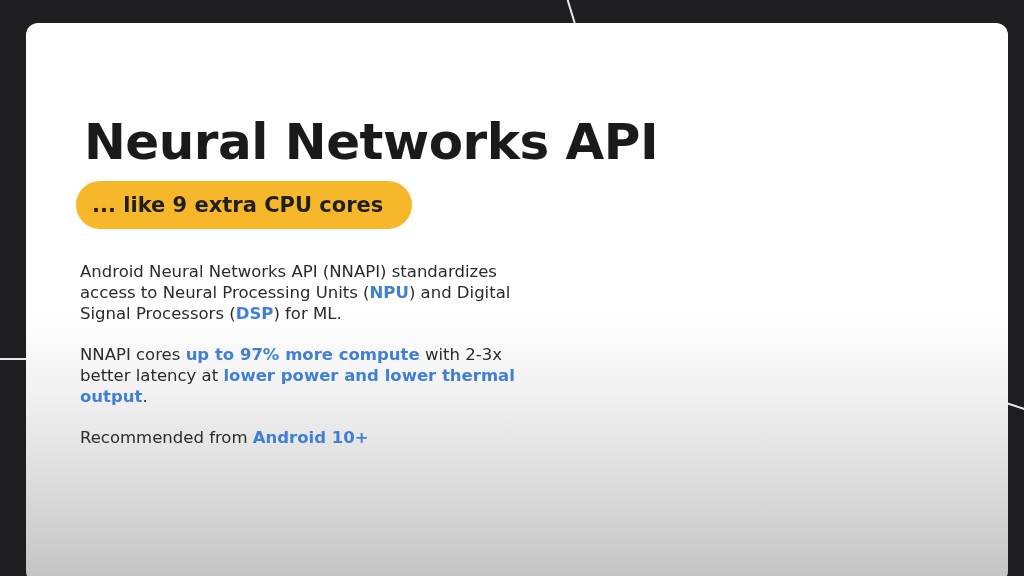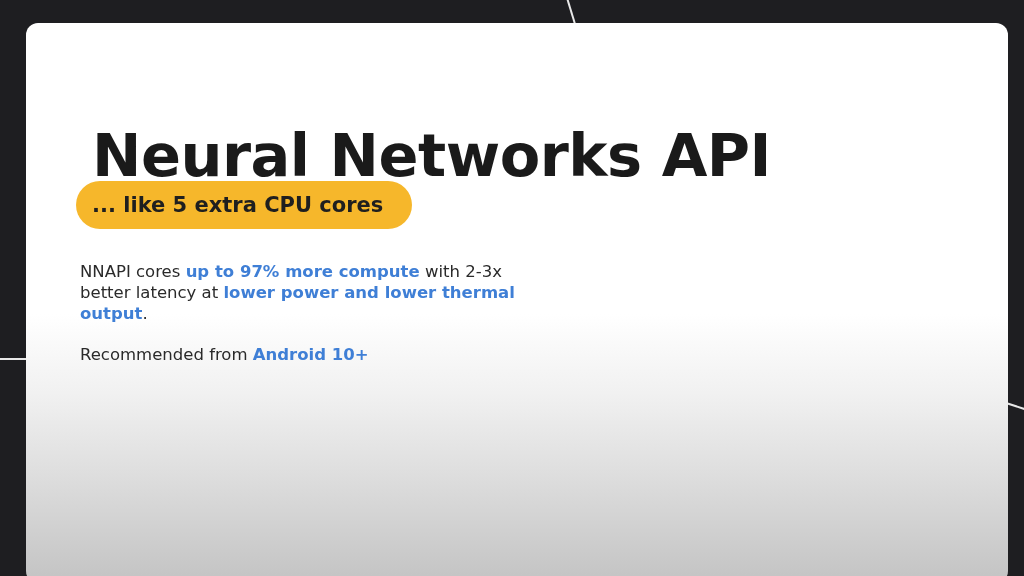--- a/index.html
+++ b/index.html
@@ -11,22 +11,22 @@
   .bg-line { position: absolute; background: #e8e8e8; }
   .line-top { left: 566px; top: -2px; width: 1.5px; height: 28px; transform: rotate(-17deg); transform-origin: top left; }
   .line-left { left: 0; top: 358px; width: 27px; height: 2px; }
   .line-right { left: 1006px; top: 402px; width: 22px; height: 2px; transform: rotate(18deg); transform-origin: left center; }
   .slide {
     position: absolute; left: 26px; top: 23px; width: 982px; height: 560px;
     border-radius: 12px;
     background: linear-gradient(to bottom, #ffffff 0%, #ffffff 52%, #f1f1f1 66%, #dcdcdc 82%, #c3c3c3 100%);
   }
   .title {
-    position: absolute; left: 54px; top: 86px; margin: 12px;
-    font-size: 59px; font-weight: bold; color: #1a1a1a; letter-spacing: -0.5px;
+    position: absolute; left: 54px; top: 86px; margin: 4px;
+    font-size: 50px; font-weight: bold; color: #1a1a1a; letter-spacing: -0.5px;
     white-space: nowrap;
   }
   .pill {
     position: absolute; left: 50px; top: 158px; width: 336px; height: 48px;
     background: #f6b72b; border-radius: 24px;
     display: flex; align-items: center; padding-left: 16px; box-sizing: border-box;
     font-size: 21px; font-weight: bold; color: #1f1f1f; white-space: nowrap;
   }
   .body-text {
     position: absolute; left: 54px; top: 238px; width: 440px;
@@ -52,24 +52,27 @@
 </head>
 <body>
 
 <div class="bg-line line-top"></div>
 <div class="bg-line line-left"></div>
 <div class="bg-line line-right"></div>
 
 <div class="slide">
   <h1 class="title">Neural Networks API</h1>
   <div class="pill">
-    <span>... like 5 extra CPU cores</span>
+    <span>... like 9 extra CPU cores</span>
   </div>
 
   <div class="body-text">
+    <p>
+      <span>Android Neural Networks API (NNAPI) standardizes access to Neural Processing Units (</span><span class="hl">NPU</span><span>) and Digital Signal Processors (</span><span class="hl">DSP</span><span>) for ML.</span>
+    </p>
     <p>
       <span>NNAPI cores </span><span class="hl">up to 97% more compute</span><span> with 2-3x better latency at </span><span class="hl">lower power and lower thermal output</span><span>.</span>
     </p>
     <p>
       <span>Recommended from </span><span class="hl">Android 10+</span>
     </p>
   </div>
 
 </div>
 

